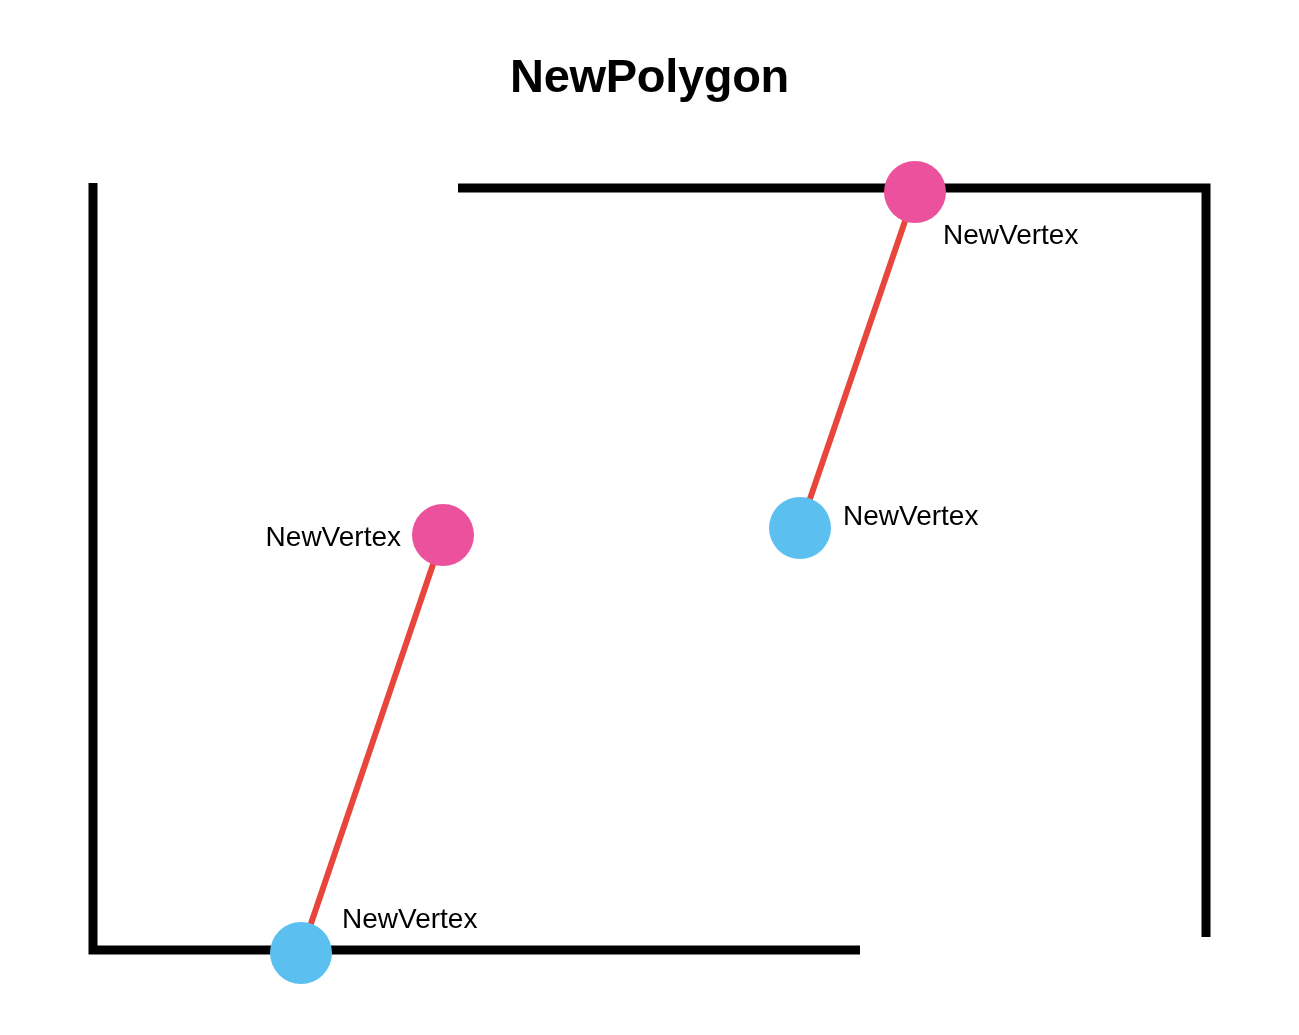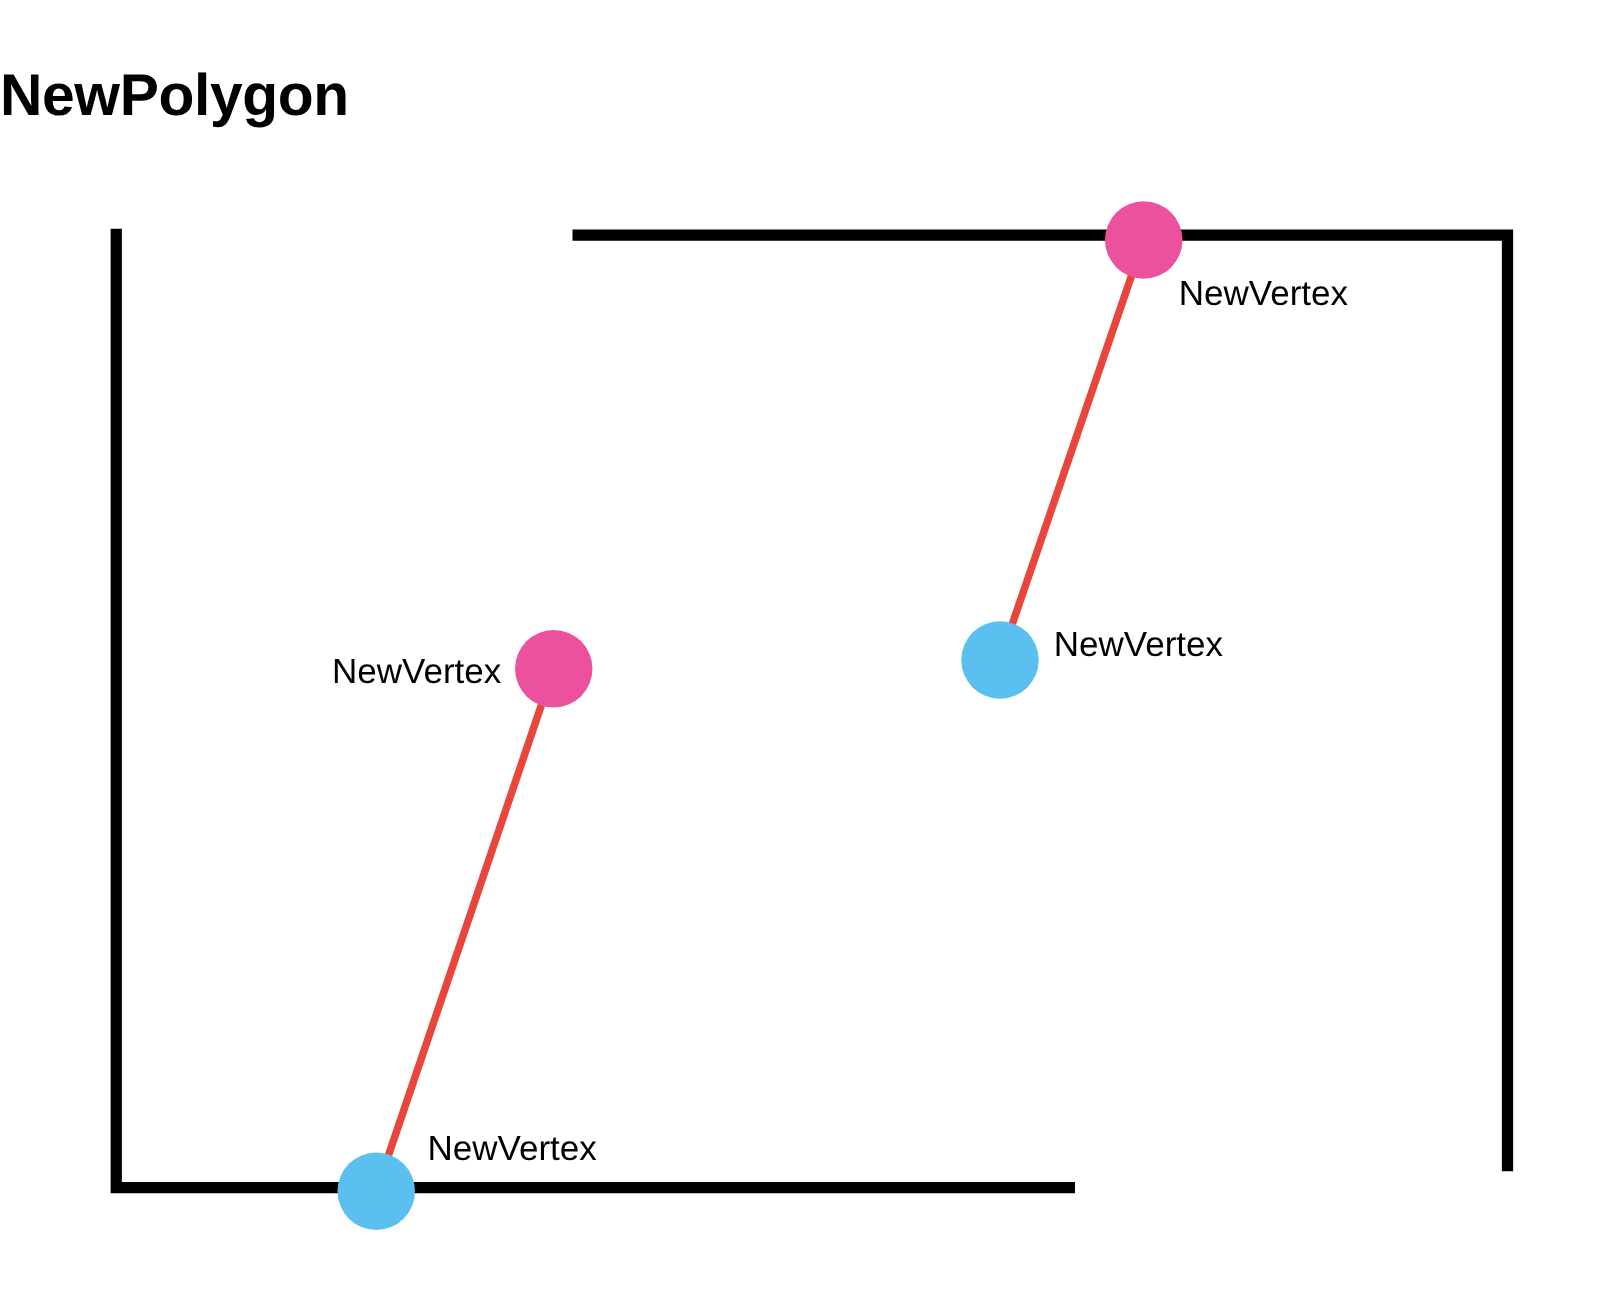--- a/index.html
+++ b/index.html
@@ -19,20 +19,21 @@
     position: relative;
     width: 1299px;
     height: 1035px;
     background: #ffffff;
   }
   #figure-title {
     position: absolute;
     left: 0;
     top: 52px;
     width: 1299px;
+    text-align: center;
     font-family: "Liberation Sans", sans-serif;
     font-size: 47px;
     font-weight: bold;
     color: #000000;
     letter-spacing: -0.3px;
     line-height: 1.0;
     white-space: nowrap;
   }
   #diagram-svg {
     position: absolute;

